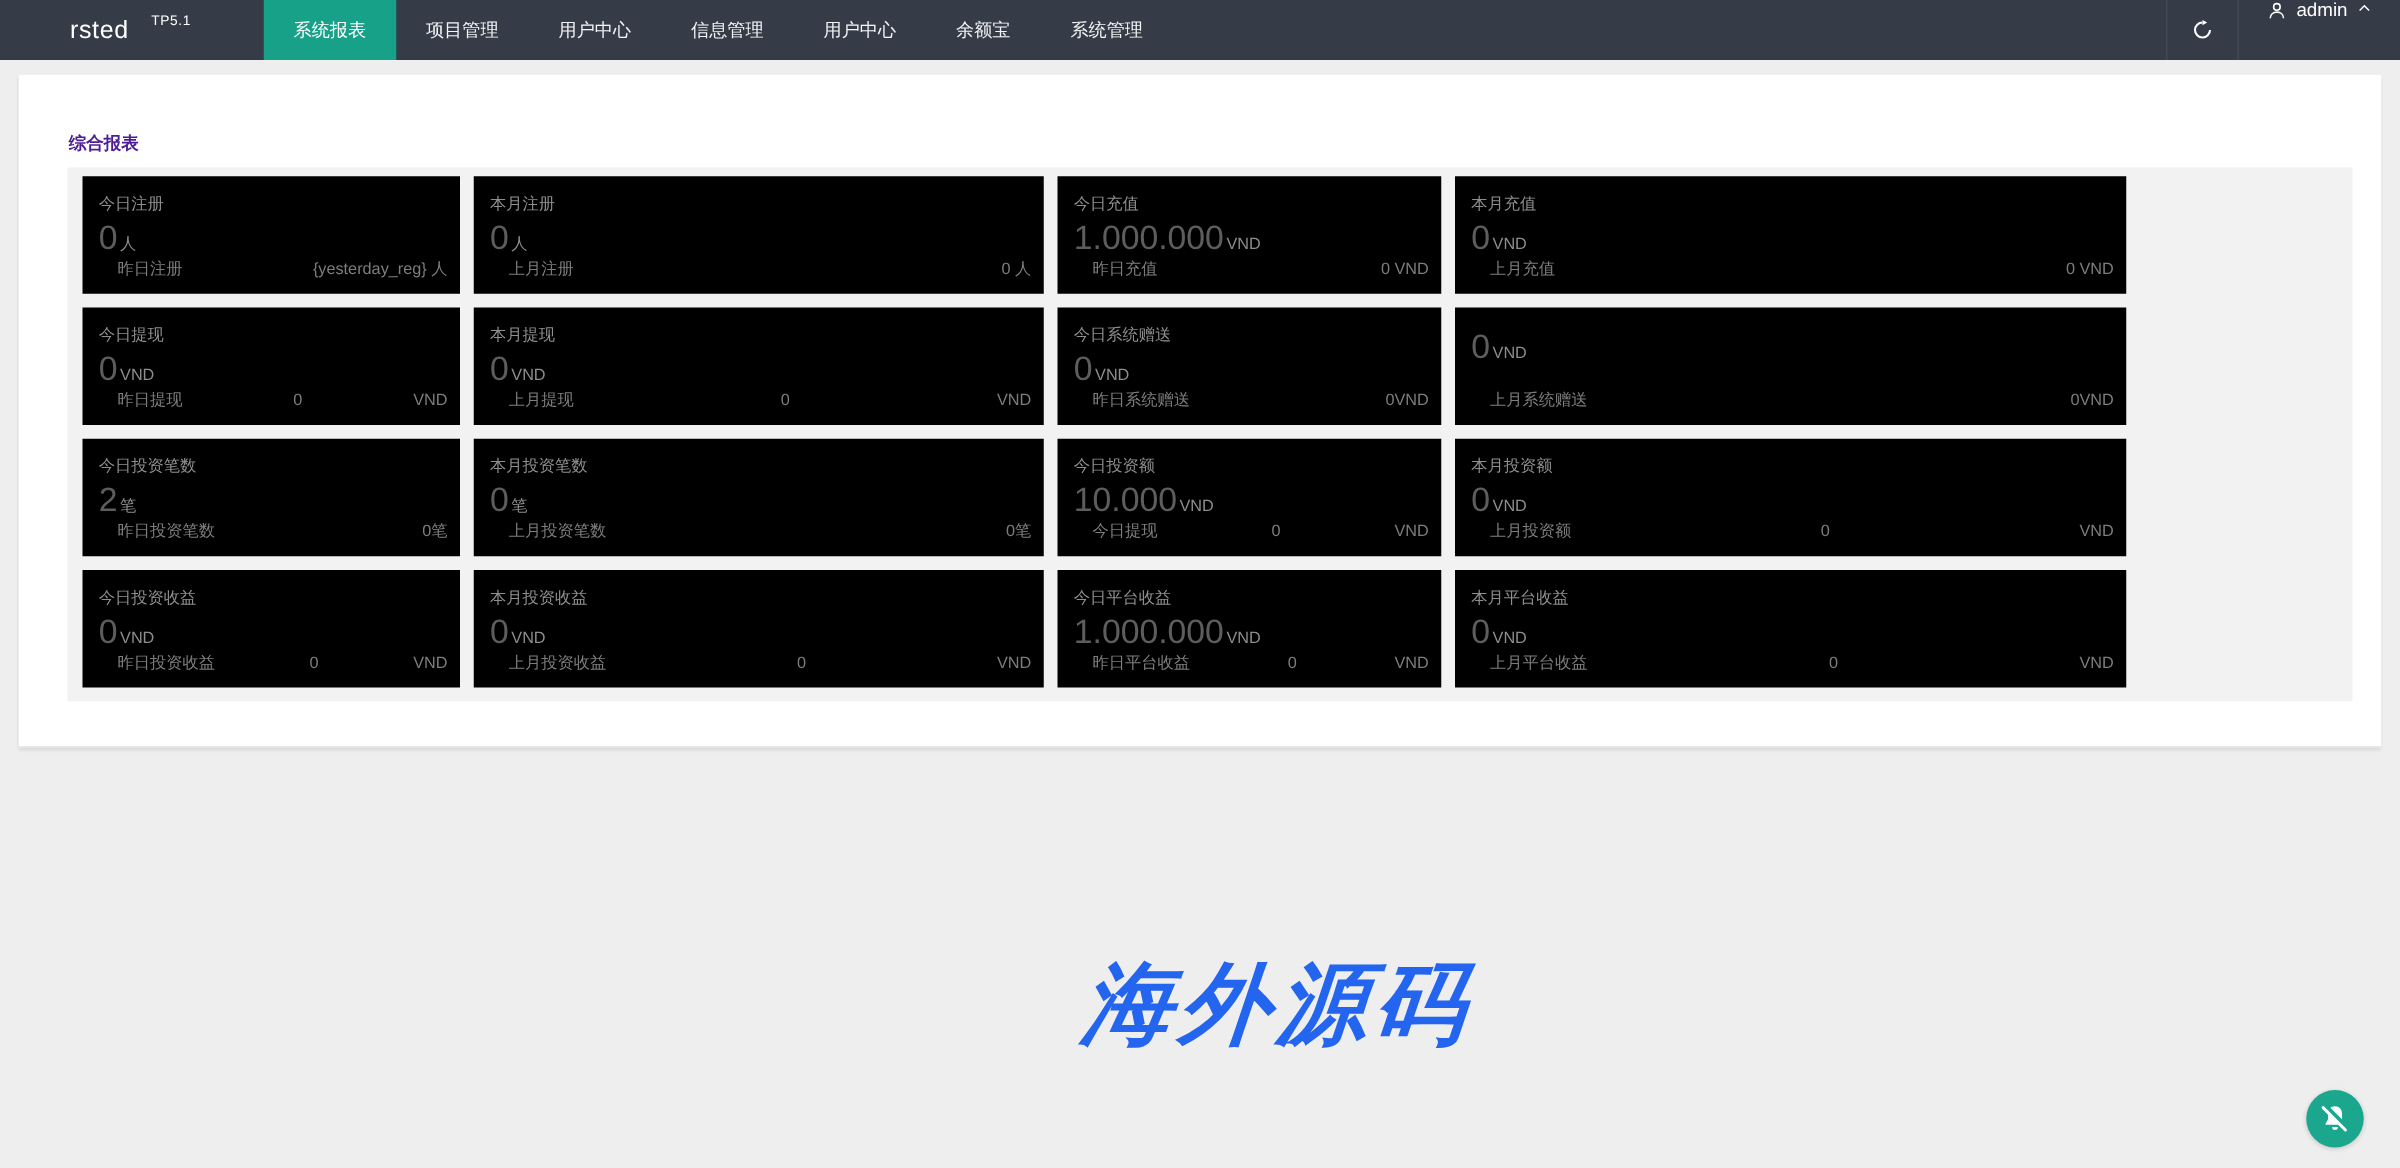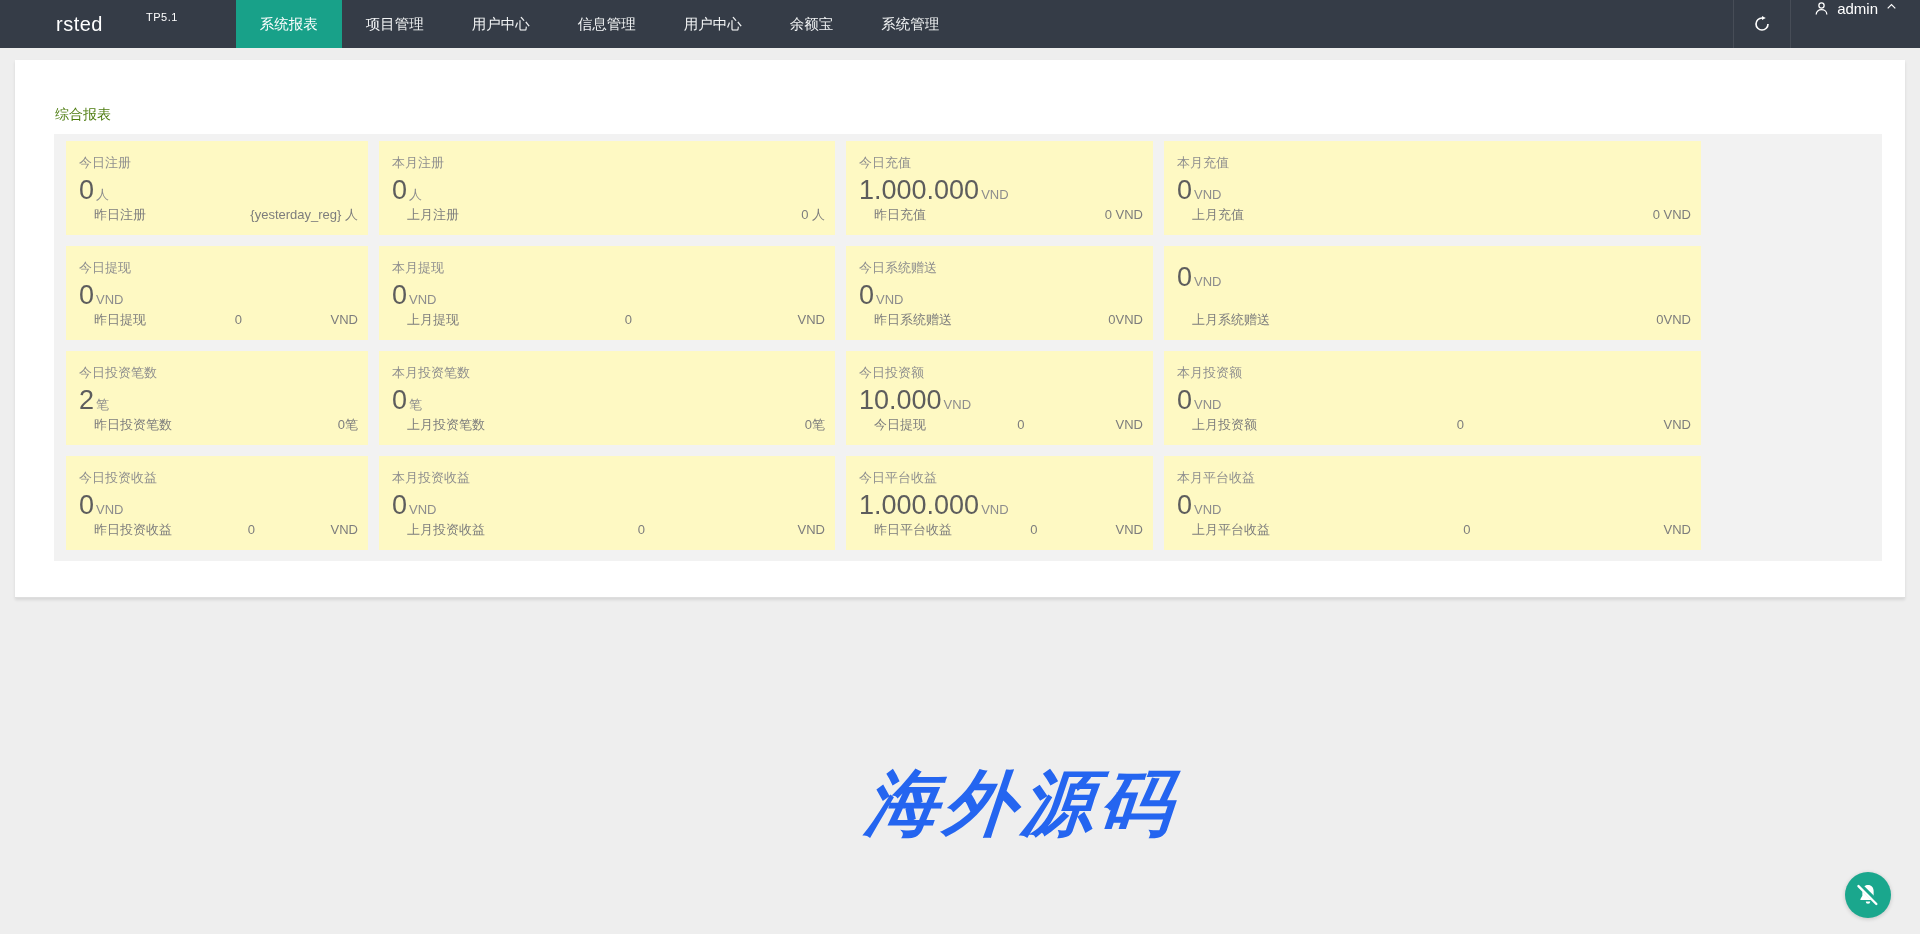--- a/index.html
+++ b/index.html
@@ -4,37 +4,37 @@
 <style>
   * { margin:0; padding:0; box-sizing:border-box; }
   html,body { width:1920px; height:934px; }
   body {
     background:#eeeeee;
     font-family:"Liberation Sans","DejaVu Sans",sans-serif;
     overflow:hidden; position:relative;
   }
   
   .nav { height:48px; background:#353c47; display:flex; align-items:stretch; color:#fff; position:relative; }
-  .logo { display:flex; align-items:center; padding-left:56px; font-size:20px; letter-spacing:0.5px;gap:40px; }
-  .logo .ver { font-size:11px; margin-left:3px; position:relative; top:-7px; }
+  .logo { display:flex; align-items:center; padding-left:56px; font-size:20px; letter-spacing:0.5px; }
+  .logo .ver { font-size:11px; margin-left:18px; position:relative; top:-7px; }
   .tabs { display:flex; margin-left:58px; }
   .tab { display:flex; align-items:center; padding:4px 24px; font-size:14.5px; color:#f2f4f5; cursor:pointer; white-space:nowrap; }
   .tab.active { background:#18a189; color:#fff; }
   .nav-right { position:absolute; right:0; top:0; height:100%; display:flex; align-items:stretch; }
   .refresh-btn { width:58px; display:flex; align-items:center; justify-content:center;
                  border-left:1px solid rgba(255,255,255,0.09); border-right:1px solid rgba(255,255,255,0.09); cursor:pointer; }
   .user-btn { display:flex; align-items:flex-start; gap:7px; padding:0 22px; font-size:15px; cursor:pointer; }
   
   .panel { margin:12px 15px 0; height:538px; background:#fff;
            border-bottom:1px solid #dedede; box-shadow:0 2px 3px rgba(0,0,0,0.10); }
-  .panel-title { padding:46px 0 0 40px; font-size:14px; color:#4d7c0f; }
+  .panel-title { padding:46px 0 0 40px; font-size:14px; color:#4c1d95;font-weight:bold; }
   .inset { margin:10px 23px 0 39px; height:427px; background:#f2f2f2;
            display:grid; grid-template-columns:302px 456px 307px 537px;
            grid-auto-rows:94px; column-gap:11px; row-gap:11px; padding:7px 0 0 12px; }
-  .card { background:#fef9c3; padding:13px 10px 11px 13px; display:flex; flex-direction:column; }
+  .card { background:#000000; padding:13px 10px 11px 13px; display:flex; flex-direction:column; }
   .c-label { font-size:13px; color:#8f8f8f; }
   .c-value { margin-top:3px; display:flex; align-items:baseline; }
   .c-num { font-size:27px; color:#5d5d5d; }
   .c-unit { font-size:13px; color:#8d8d8d; margin-left:2px; }
   .c-bottom { margin-top:auto; display:flex; align-items:baseline; font-size:13px; color:#7d7d7d;padding-left:15px; }
   .b-mid { flex:1; text-align:center; }
   .b-right { white-space:nowrap; }
   
   .watermark { position:absolute; top:756px; left:0; width:100%; text-align:center; padding-left:124px;
                font-family:"DejaVu Serif","Liberation Serif",serif; font-style:italic; font-weight:bold;

